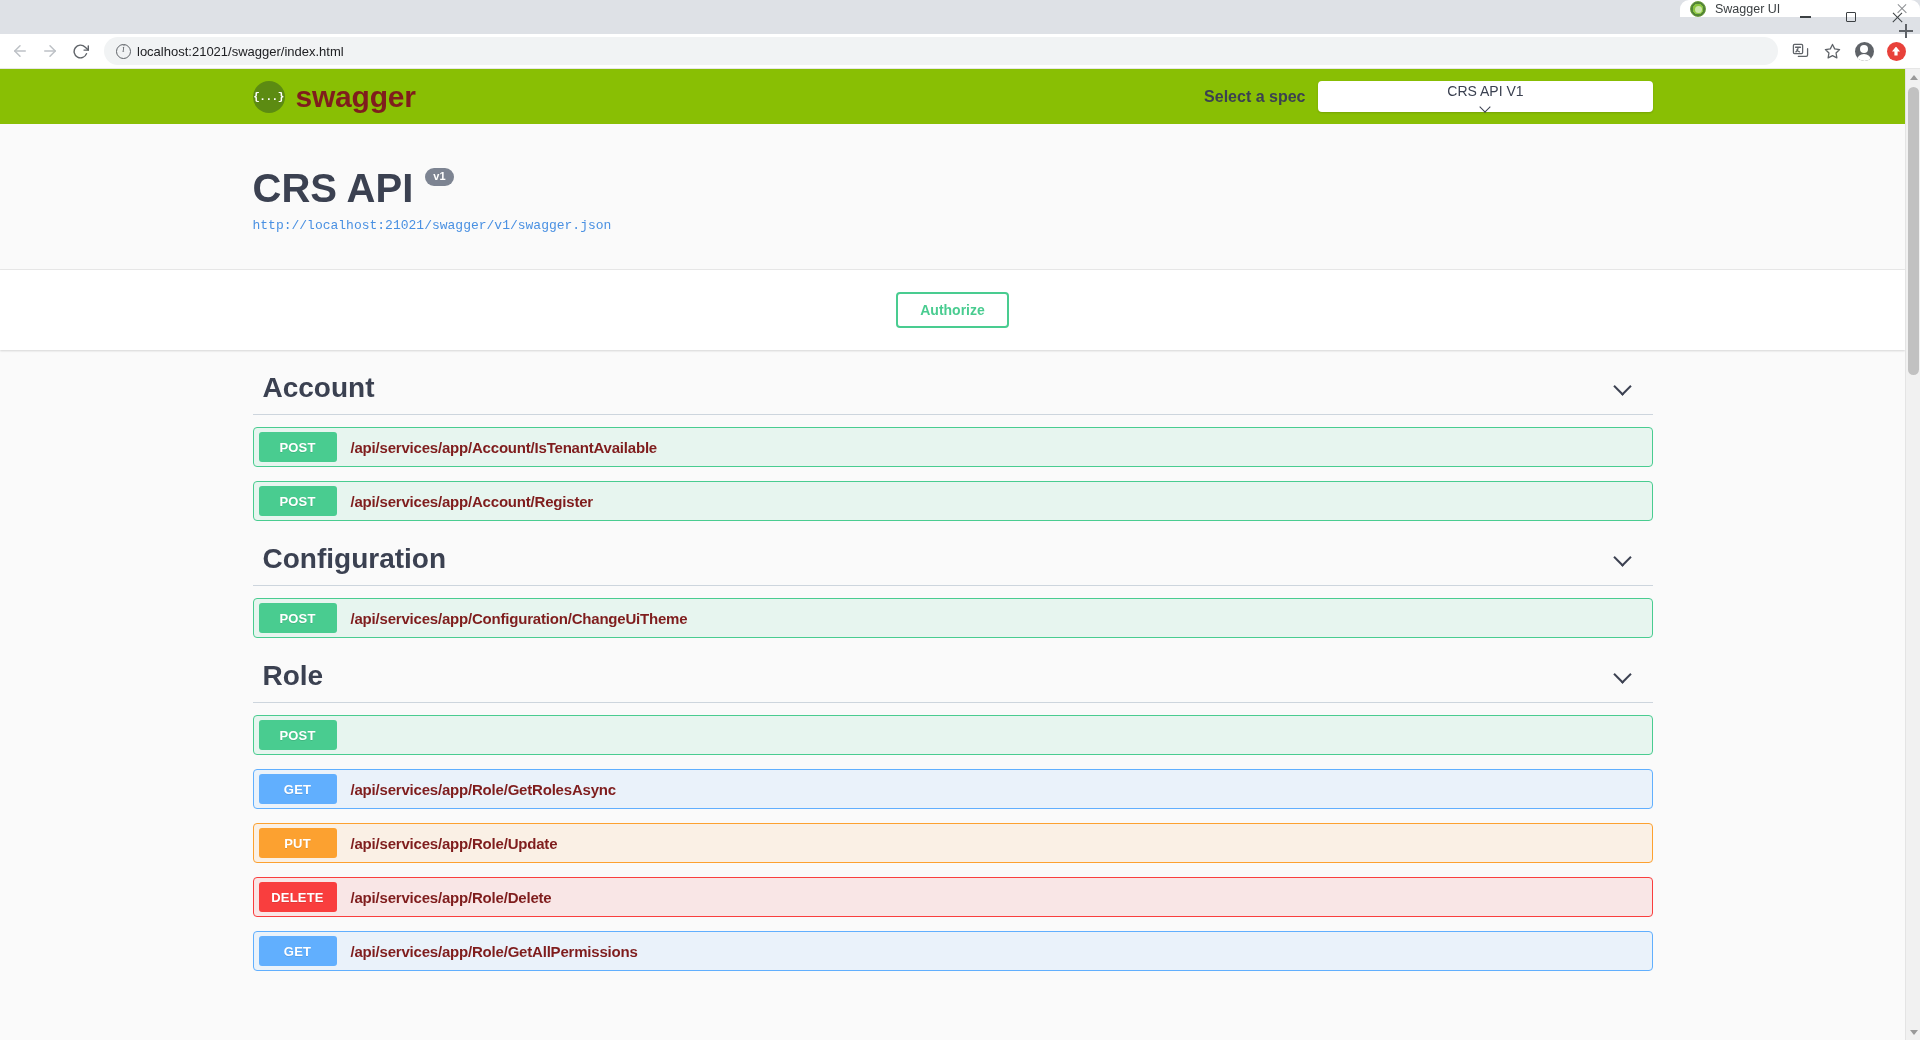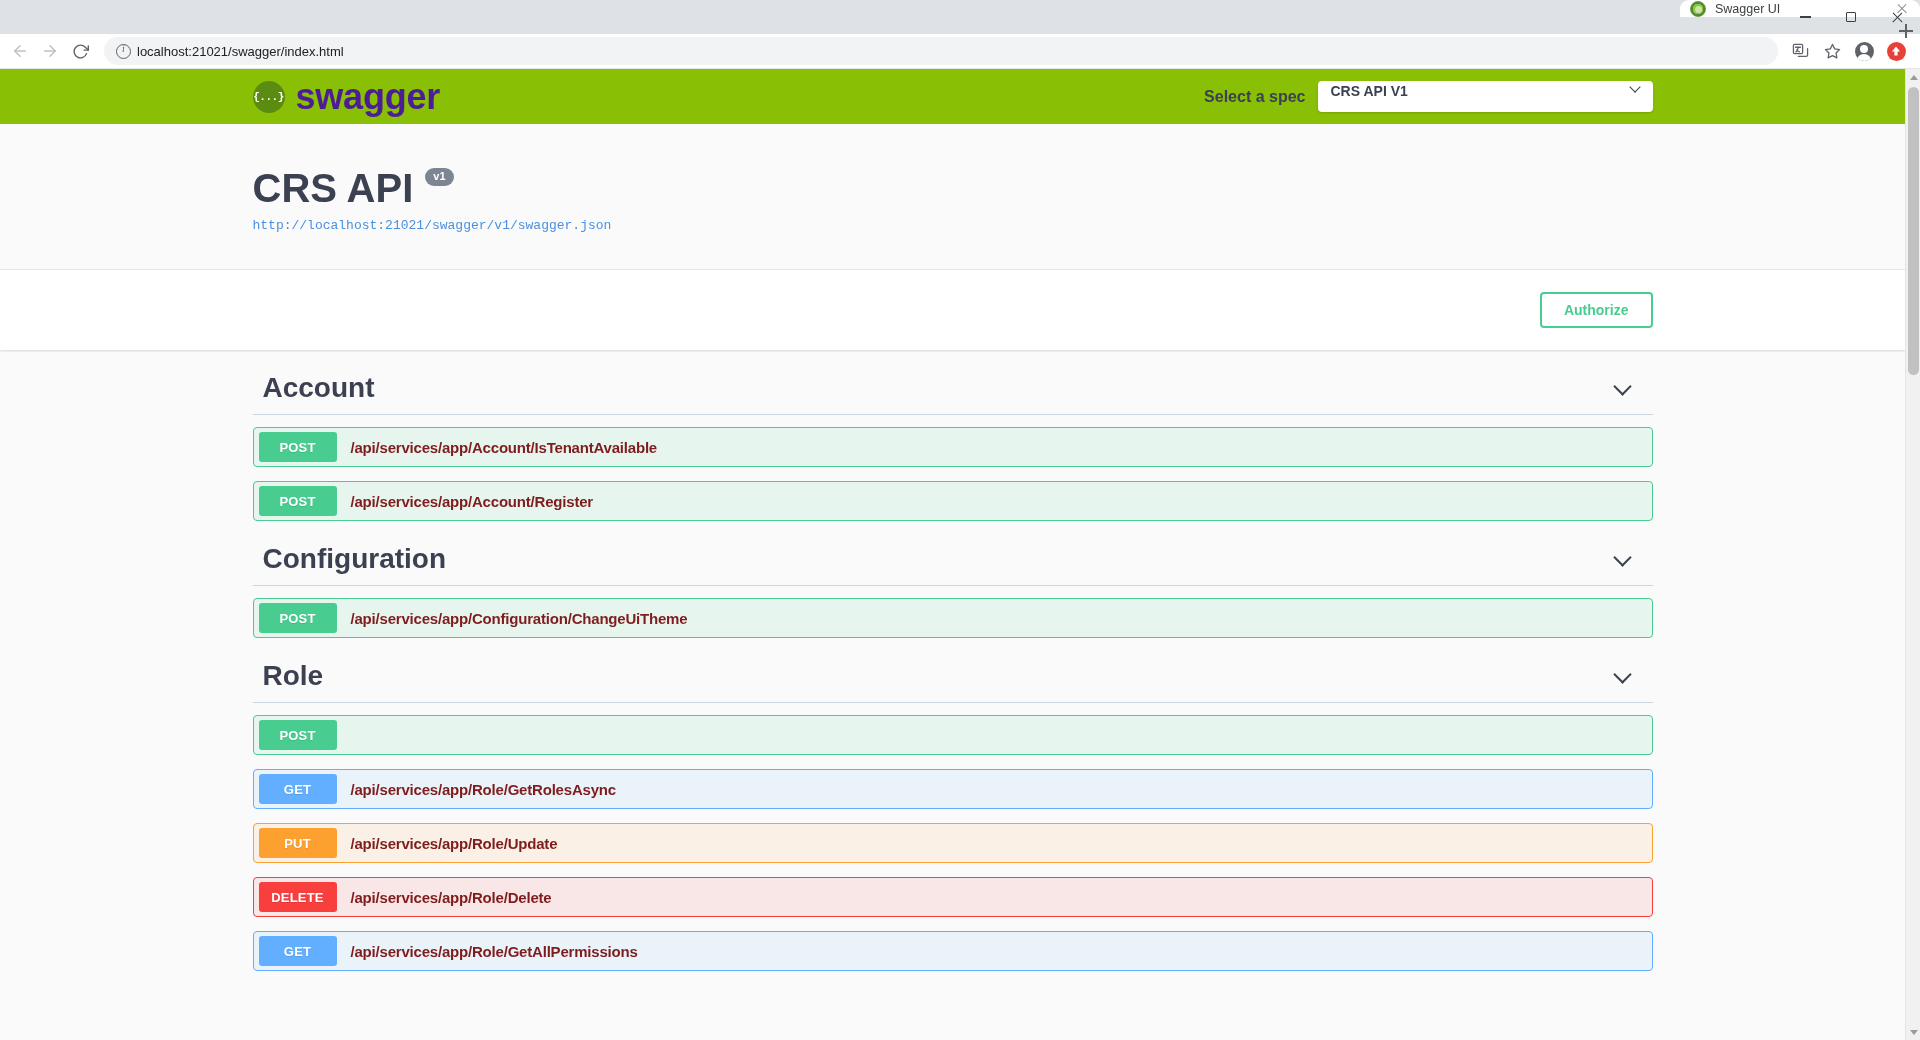--- a/index.html
+++ b/index.html
@@ -293,22 +293,22 @@
     display: flex;
     align-items: center;
     justify-content: center;
     color: #ffffff;
     font-size: 11px;
     font-weight: bold;
     letter-spacing: -0.5px;
     font-family: "Liberation Mono", monospace;
   }
   .logo-text {
-    color: #4c1d95;
-    font-size: 36px;
+    color: #7f1d1d;
+    font-size: 30px;
     font-weight: bold;
     letter-spacing: -0.2px;
   }
   .spec-selector {
     display: flex;
     align-items: center;
     gap: 12px;
   }
   .spec-label {
     color: #3b4151;
@@ -317,26 +317,27 @@
     text-align: center;
   }
   .spec-select {
     width: 335px;
     height: 31px;
     background: #ffffff;
     border: 2px solid #ffffff;
     border-radius: 4px;
     box-shadow: 0 1px 2px rgba(0,0,0,.15);
     display: flex;
-    align-items: flex-start;
+    align-items: center;
     justify-content: space-between;
     padding: 0 10px 0 11px;
     font-size: 14px;
-    font-weight: bold;
+    font-weight: normal;
     color: #3b4151;
+    flex-direction: column;
   }
   .chev-sm {
     width: 11px; height: 7px;
     position: relative;
   }
   .chev-sm::before {
     content: "";
     position: absolute;
     left: 1px; top: 0;
     width: 7px; height: 7px;
@@ -391,21 +392,21 @@
   .scheme-container {
     background: #ffffff;
     box-shadow: 0 1px 2px 0 rgba(0,0,0,.15);
     padding: 22px 0 22px 0;
   }
   .auth-wrapper {
     width: 1440px;
     margin: 0 auto;
     padding: 0 20px;
     display: flex;
-    justify-content: flex-end;
+    justify-content: center;
   }
   .btn-authorize {
     background: transparent;
     border: 2px solid #49cc90;
     border-radius: 4px;
     color: #49cc90;
     font-size: 14px;
     font-weight: bold;
     padding: 9px 22px;
     font-family: "Liberation Sans", sans-serif;

